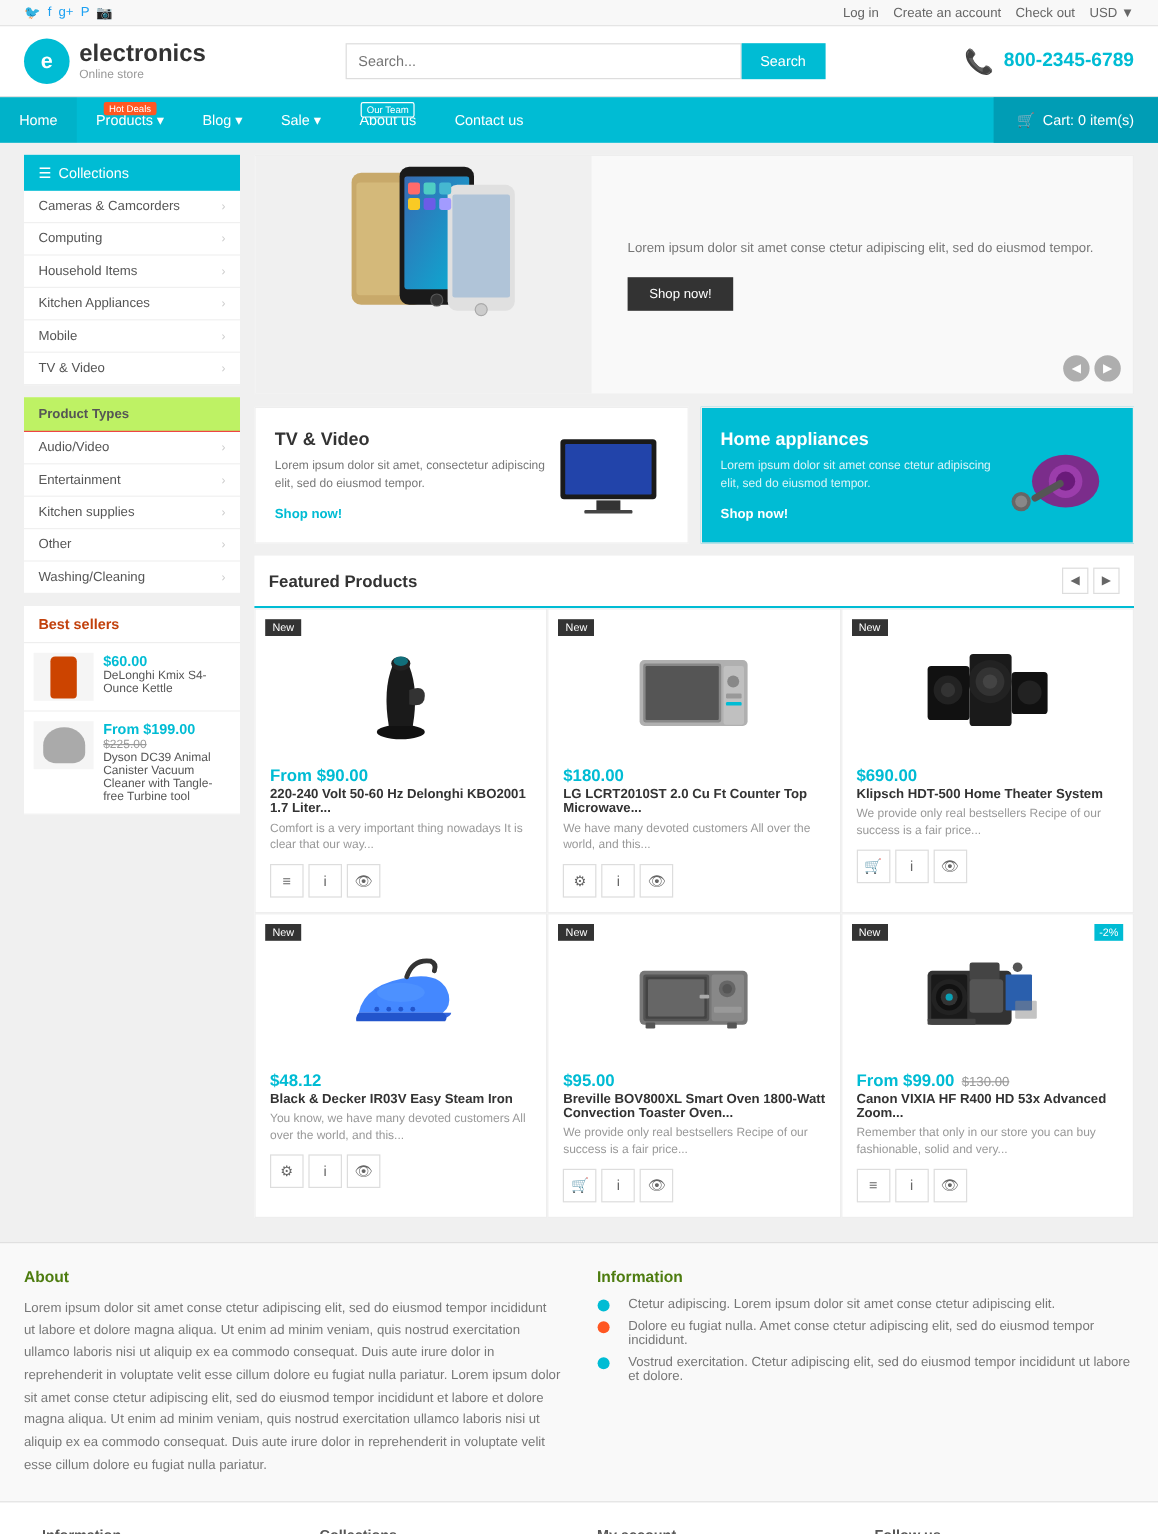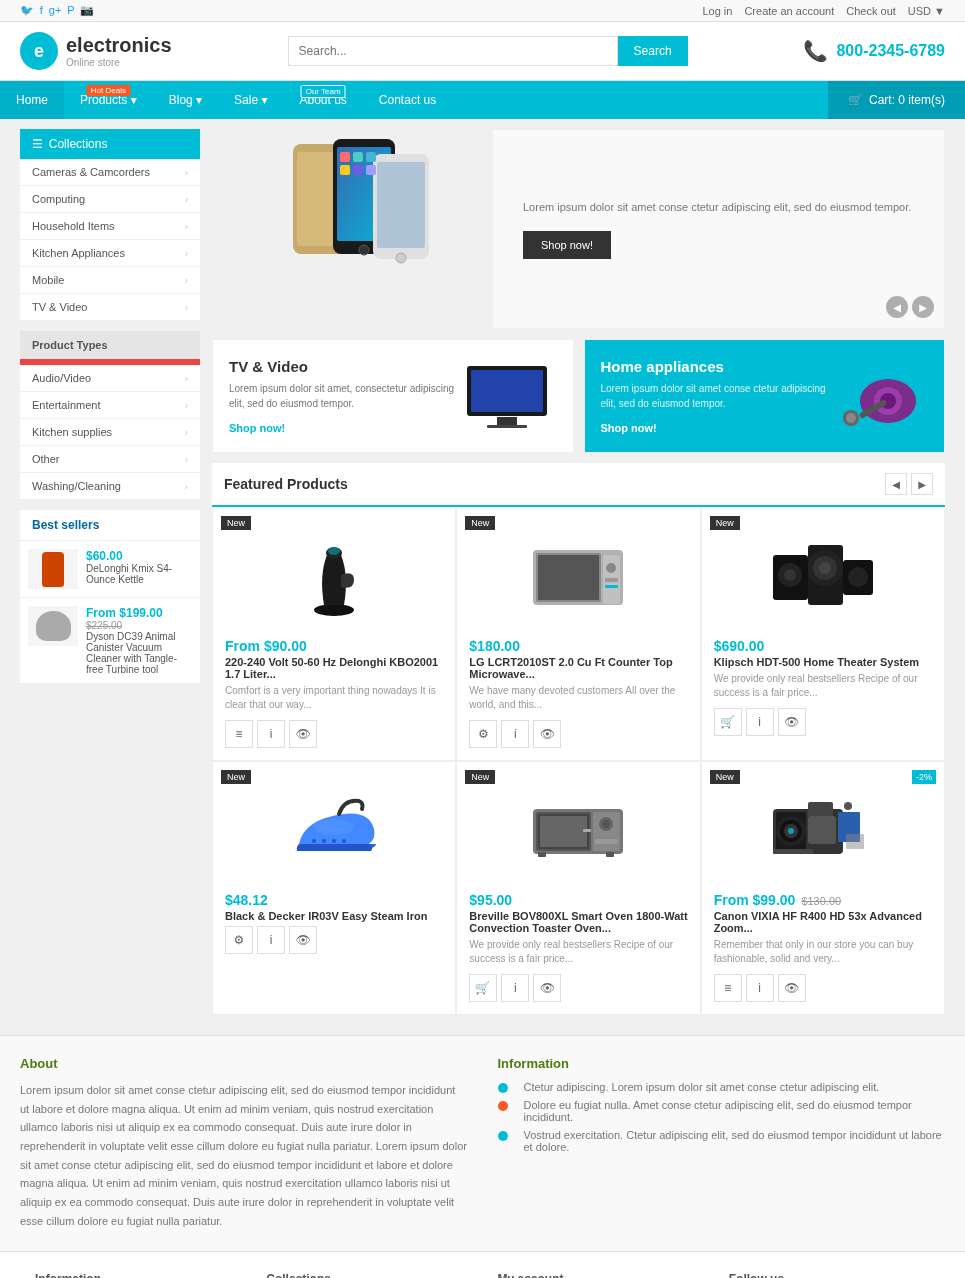--- a/index.html
+++ b/index.html
@@ -35,24 +35,24 @@
 
     
     .main-layout { display: flex; padding: 10px 20px; gap: 12px; }
 
     
     .sidebar { width: 180px; flex-shrink: 0; }
     .sidebar-section { background: white; margin-bottom: 10px; }
     .sidebar-header { background: #00bcd4; color: white; padding: 8px 12px; font-size: 12px; display: flex; align-items: center; gap: 6px; }
     .sidebar-item { padding: 7px 12px; border-bottom: 1px solid #f0f0f0; display: flex; justify-content: space-between; align-items: center; cursor: pointer; font-size: 11px; color: #555; }
     .sidebar-item .arrow { color: #ccc; font-size: 10px; }
-    .sidebar-type-header { padding: 8px 12px; font-size: 11px; font-weight: bold; color: #555; background: #e5e5e5; border-bottom: 6px solid #ef4444; }
-
-    
-    .bestsellers-header { padding: 8px 12px; font-size: 12px; font-weight: bold; color: #0369a1; border-bottom: 1px solid #eee; }
+    .sidebar-type-header { padding: 8px 12px; font-size: 11px; font-weight: bold; color: #555; background: #bef264; border-bottom: 1px solid #ef4444; }
+
+    
+    .bestsellers-header { padding: 8px 12px; font-size: 12px; font-weight: bold; color: #c2410c; border-bottom: 1px solid #eee; }
     .bestseller-item { display: flex; gap: 8px; padding: 8px; border-bottom: 1px solid #f0f0f0; align-items: flex-start; }
     .bestseller-img { width: 50px; height: 40px; background: #f5f5f5; display: flex; align-items: center; justify-content: center; flex-shrink: 0; overflow: hidden; }
     .bestseller-info { font-size: 10px; color: #555; }
     .bestseller-price { color: #00bcd4; font-weight: bold; font-size: 12px; }
     .bestseller-old-price { color: #999; text-decoration: line-through; font-size: 10px; }
 
     
     .content { flex: 1; }
 
     
@@ -433,20 +433,21 @@
               <circle cx="30" cy="52" r="2" fill="#2255cc"></circle>
               <circle cx="40" cy="52" r="2" fill="#2255cc"></circle>
               <circle cx="50" cy="52" r="2" fill="#2255cc"></circle>
               <circle cx="60" cy="52" r="2" fill="#2255cc"></circle>
 
               <path d="M55 25 Q60 10 75 12 Q80 14 78 20" stroke="#333" stroke-width="4" fill="none" stroke-linecap="round"></path>
             </svg>
           </div>
           <div class="product-price">$48.12</div>
           <div class="product-name">Black &amp; Decker IR03V Easy Steam Iron</div>
+          <div class="product-desc">You know, we have many devoted customers All over the world, and this...</div>
           <div class="product-actions">
             <div class="product-action-btn">⚙</div>
             <div class="product-action-btn">i</div>
             <div class="product-action-btn">👁</div>
           </div>
         </div>
 
         <div class="product-card">
           <span class="product-badge">New</span>
           <div class="product-img">

